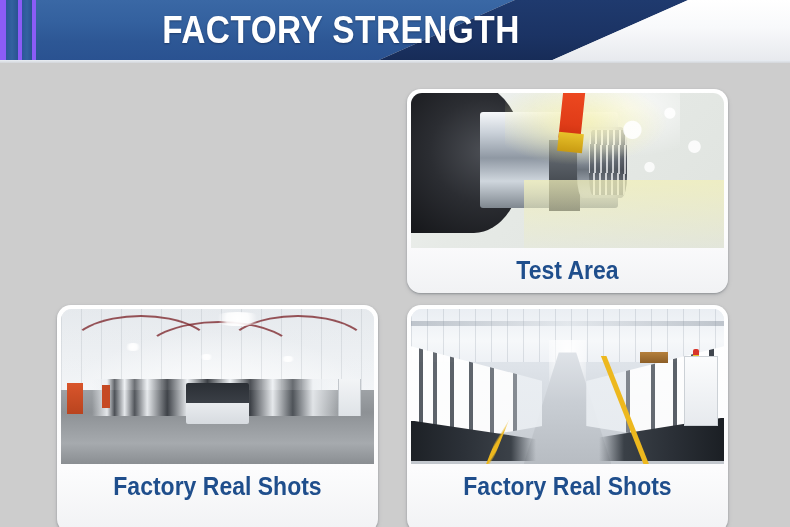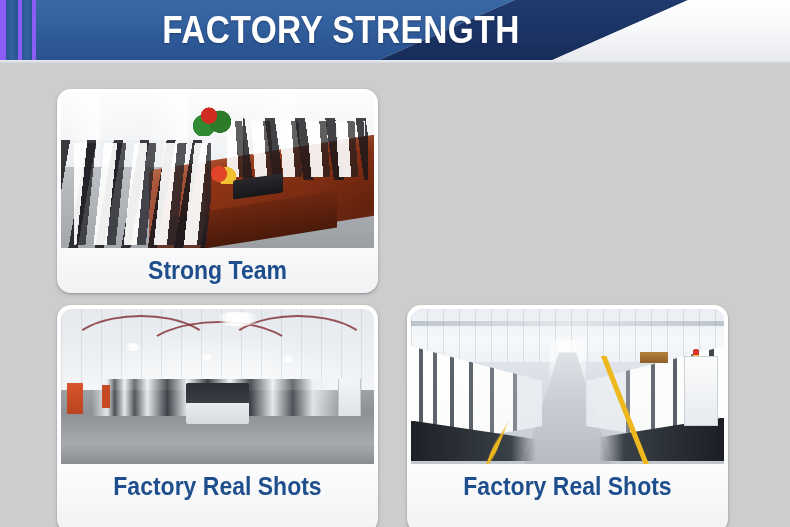--- a/index.html
+++ b/index.html
@@ -406,36 +406,36 @@
     <div class="banner-blue"></div>
     <div class="banner-navy"></div>
     <div class="banner-white"></div>
   </div>
   <div class="banner-title">FACTORY STRENGTH</div>
   <div class="banner-underline"></div>
 </div>
 
 <div class="grid">
 
-  <div class="card r1 c1">
-    <div class="photo ph-meet">
-      <div class="win"></div>
-      <div class="table"></div>
-      <div class="table2"></div>
-      <div class="chairs"></div>
-      <div class="chairs-r"></div>
-      <div class="people-l"></div>
-      <div class="people-r"></div>
-      <div class="flowers"></div>
-      <div class="flowers2"></div>
-      <div class="tray"></div>
+
+  <div class="card r1 c2">
+    <div class="photo ph-cnc">
+      <div class="chuck"></div>
+      <div class="shaft"></div>
+      <div class="shaft-dark"></div>
+      <div class="bearing"></div>
+      <div class="bearing-teeth"></div>
+      <div class="coolant"></div>
+      <div class="coolant-pool"></div>
+      <div class="tool"></div>
+      <div class="tool-tip"></div>
+      <div class="splash"></div>
     </div>
-    <div class="caption">Strong Team</div>
+    <div class="caption">Test Area</div>
   </div>
-
 
   <div class="card r2 c1">
     <div class="photo ph-hall">
       <div class="ceiling"></div>
       <div class="beams"></div>
       <div class="arc a1"></div>
       <div class="arc a2"></div>
       <div class="arc a3"></div>
       <div class="lamp l1"></div>
       <div class="lamp l2"></div>

